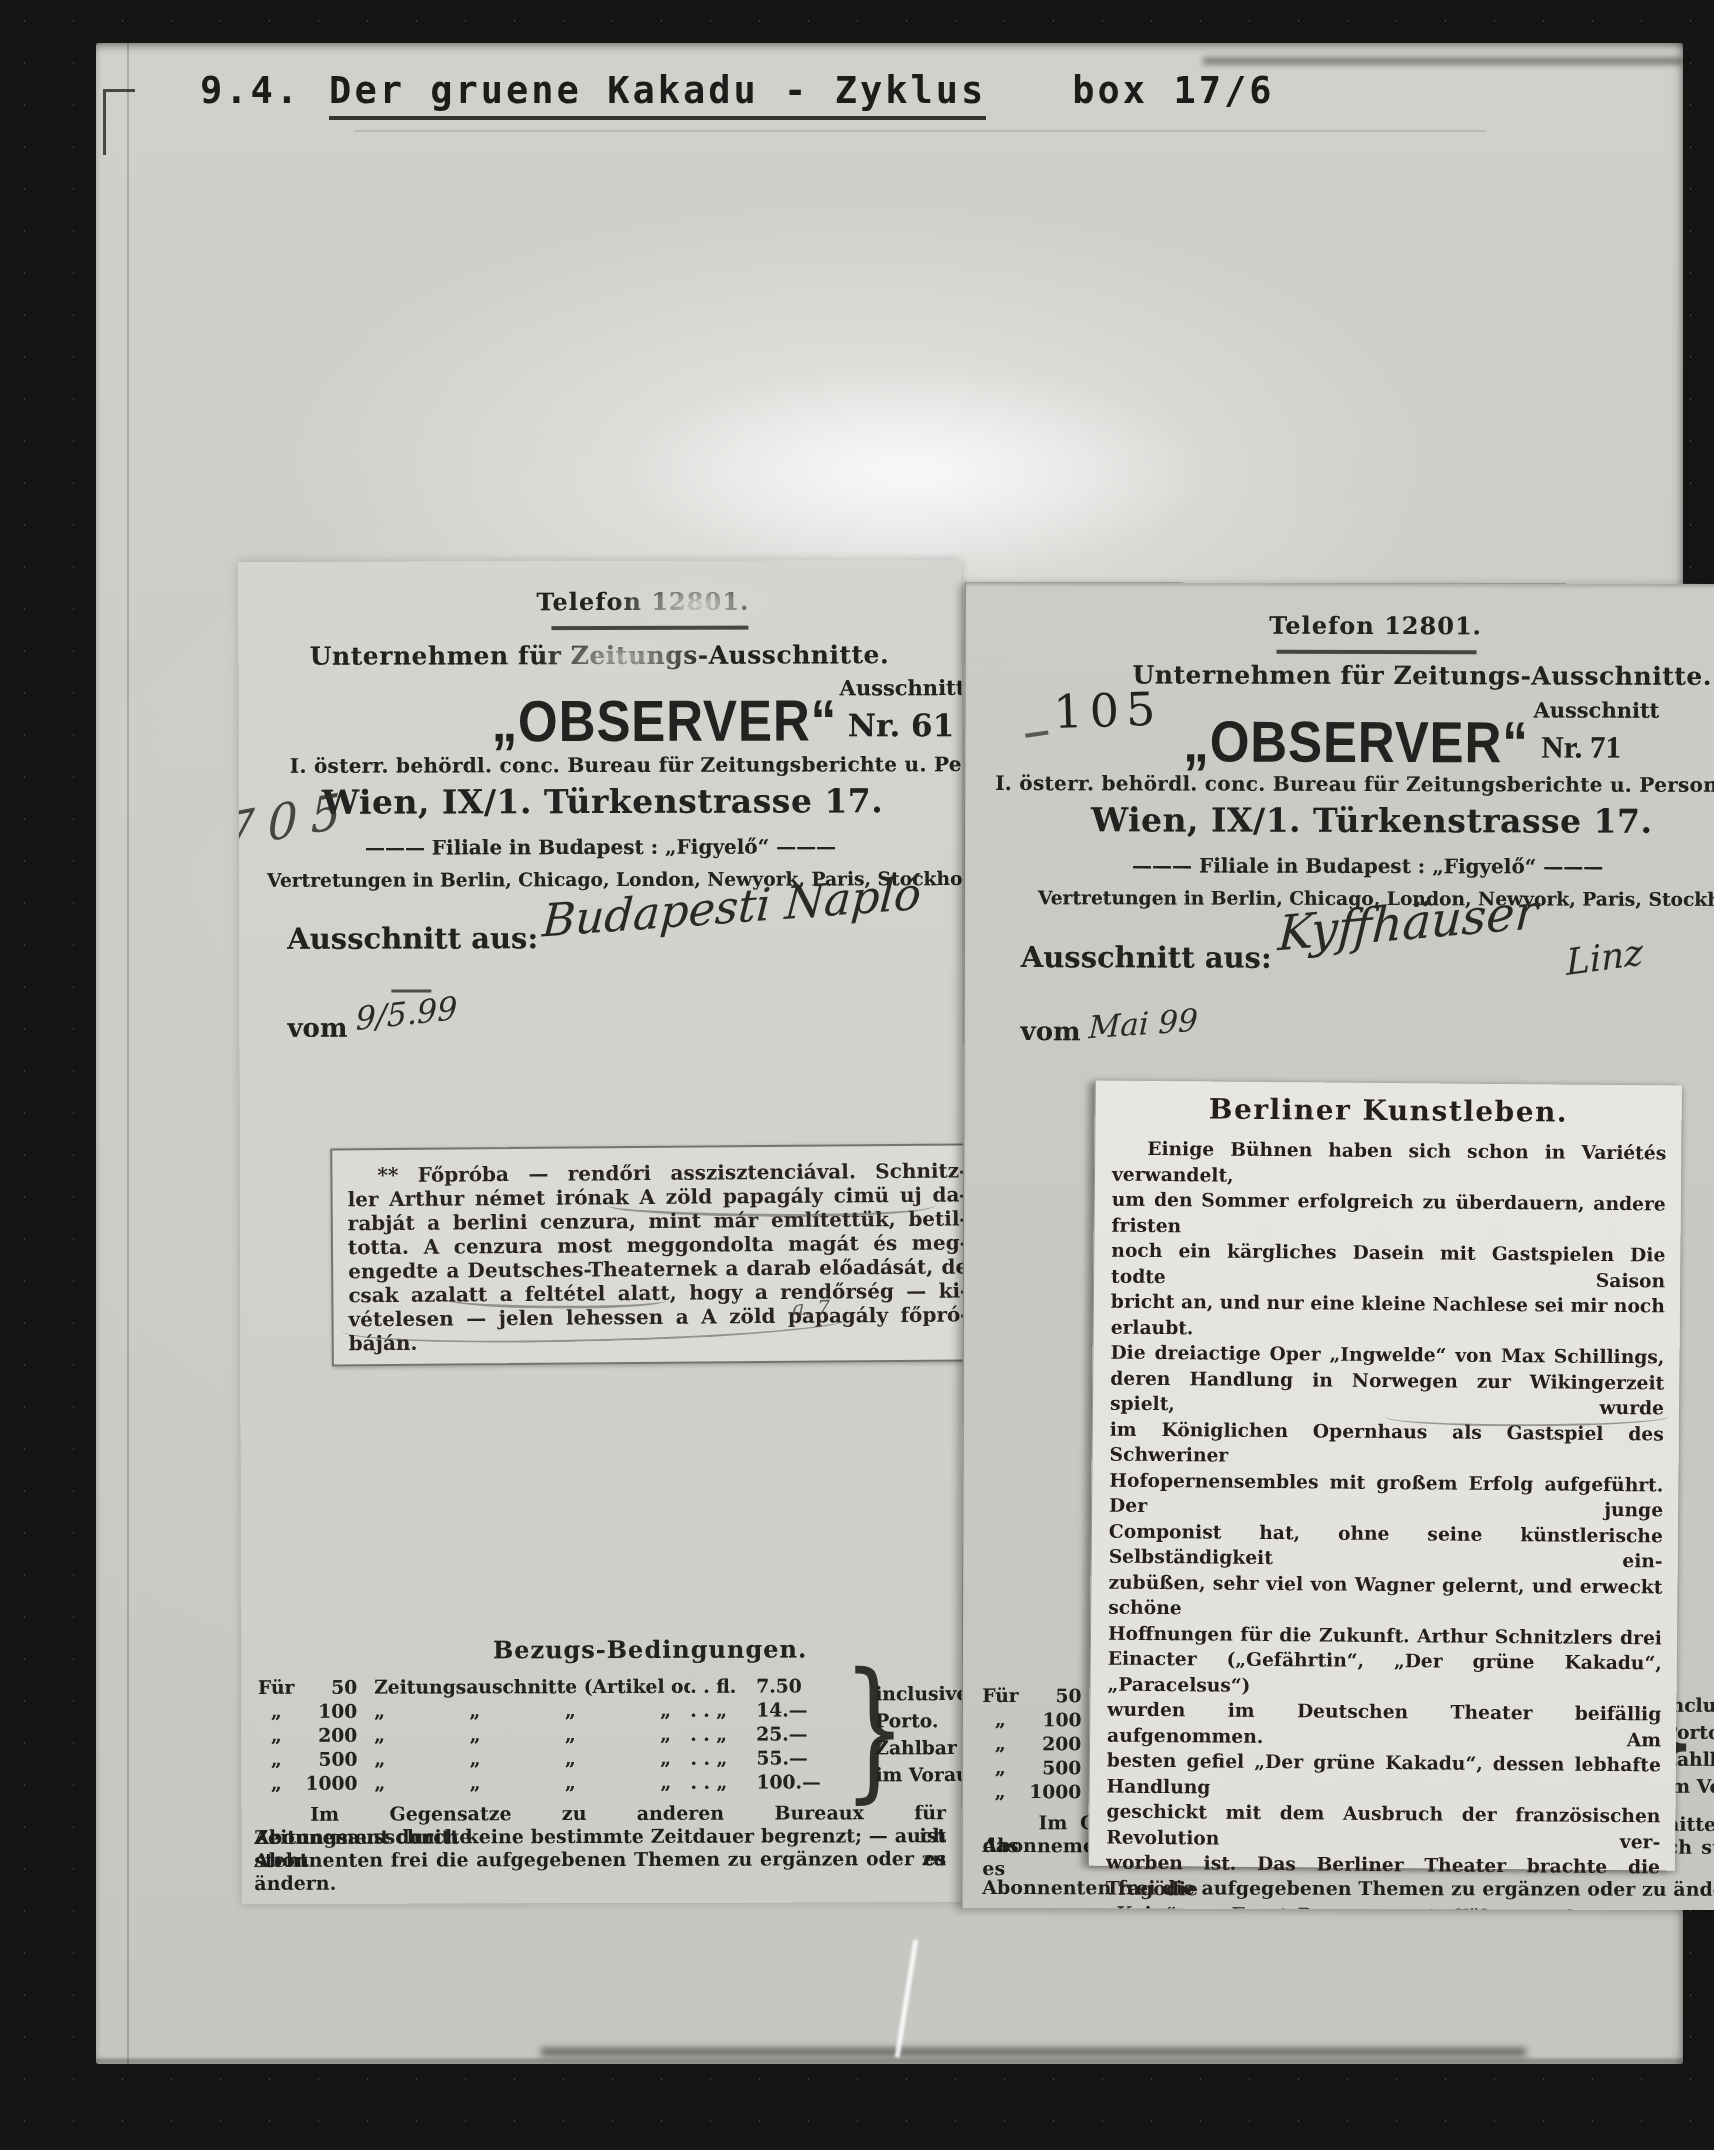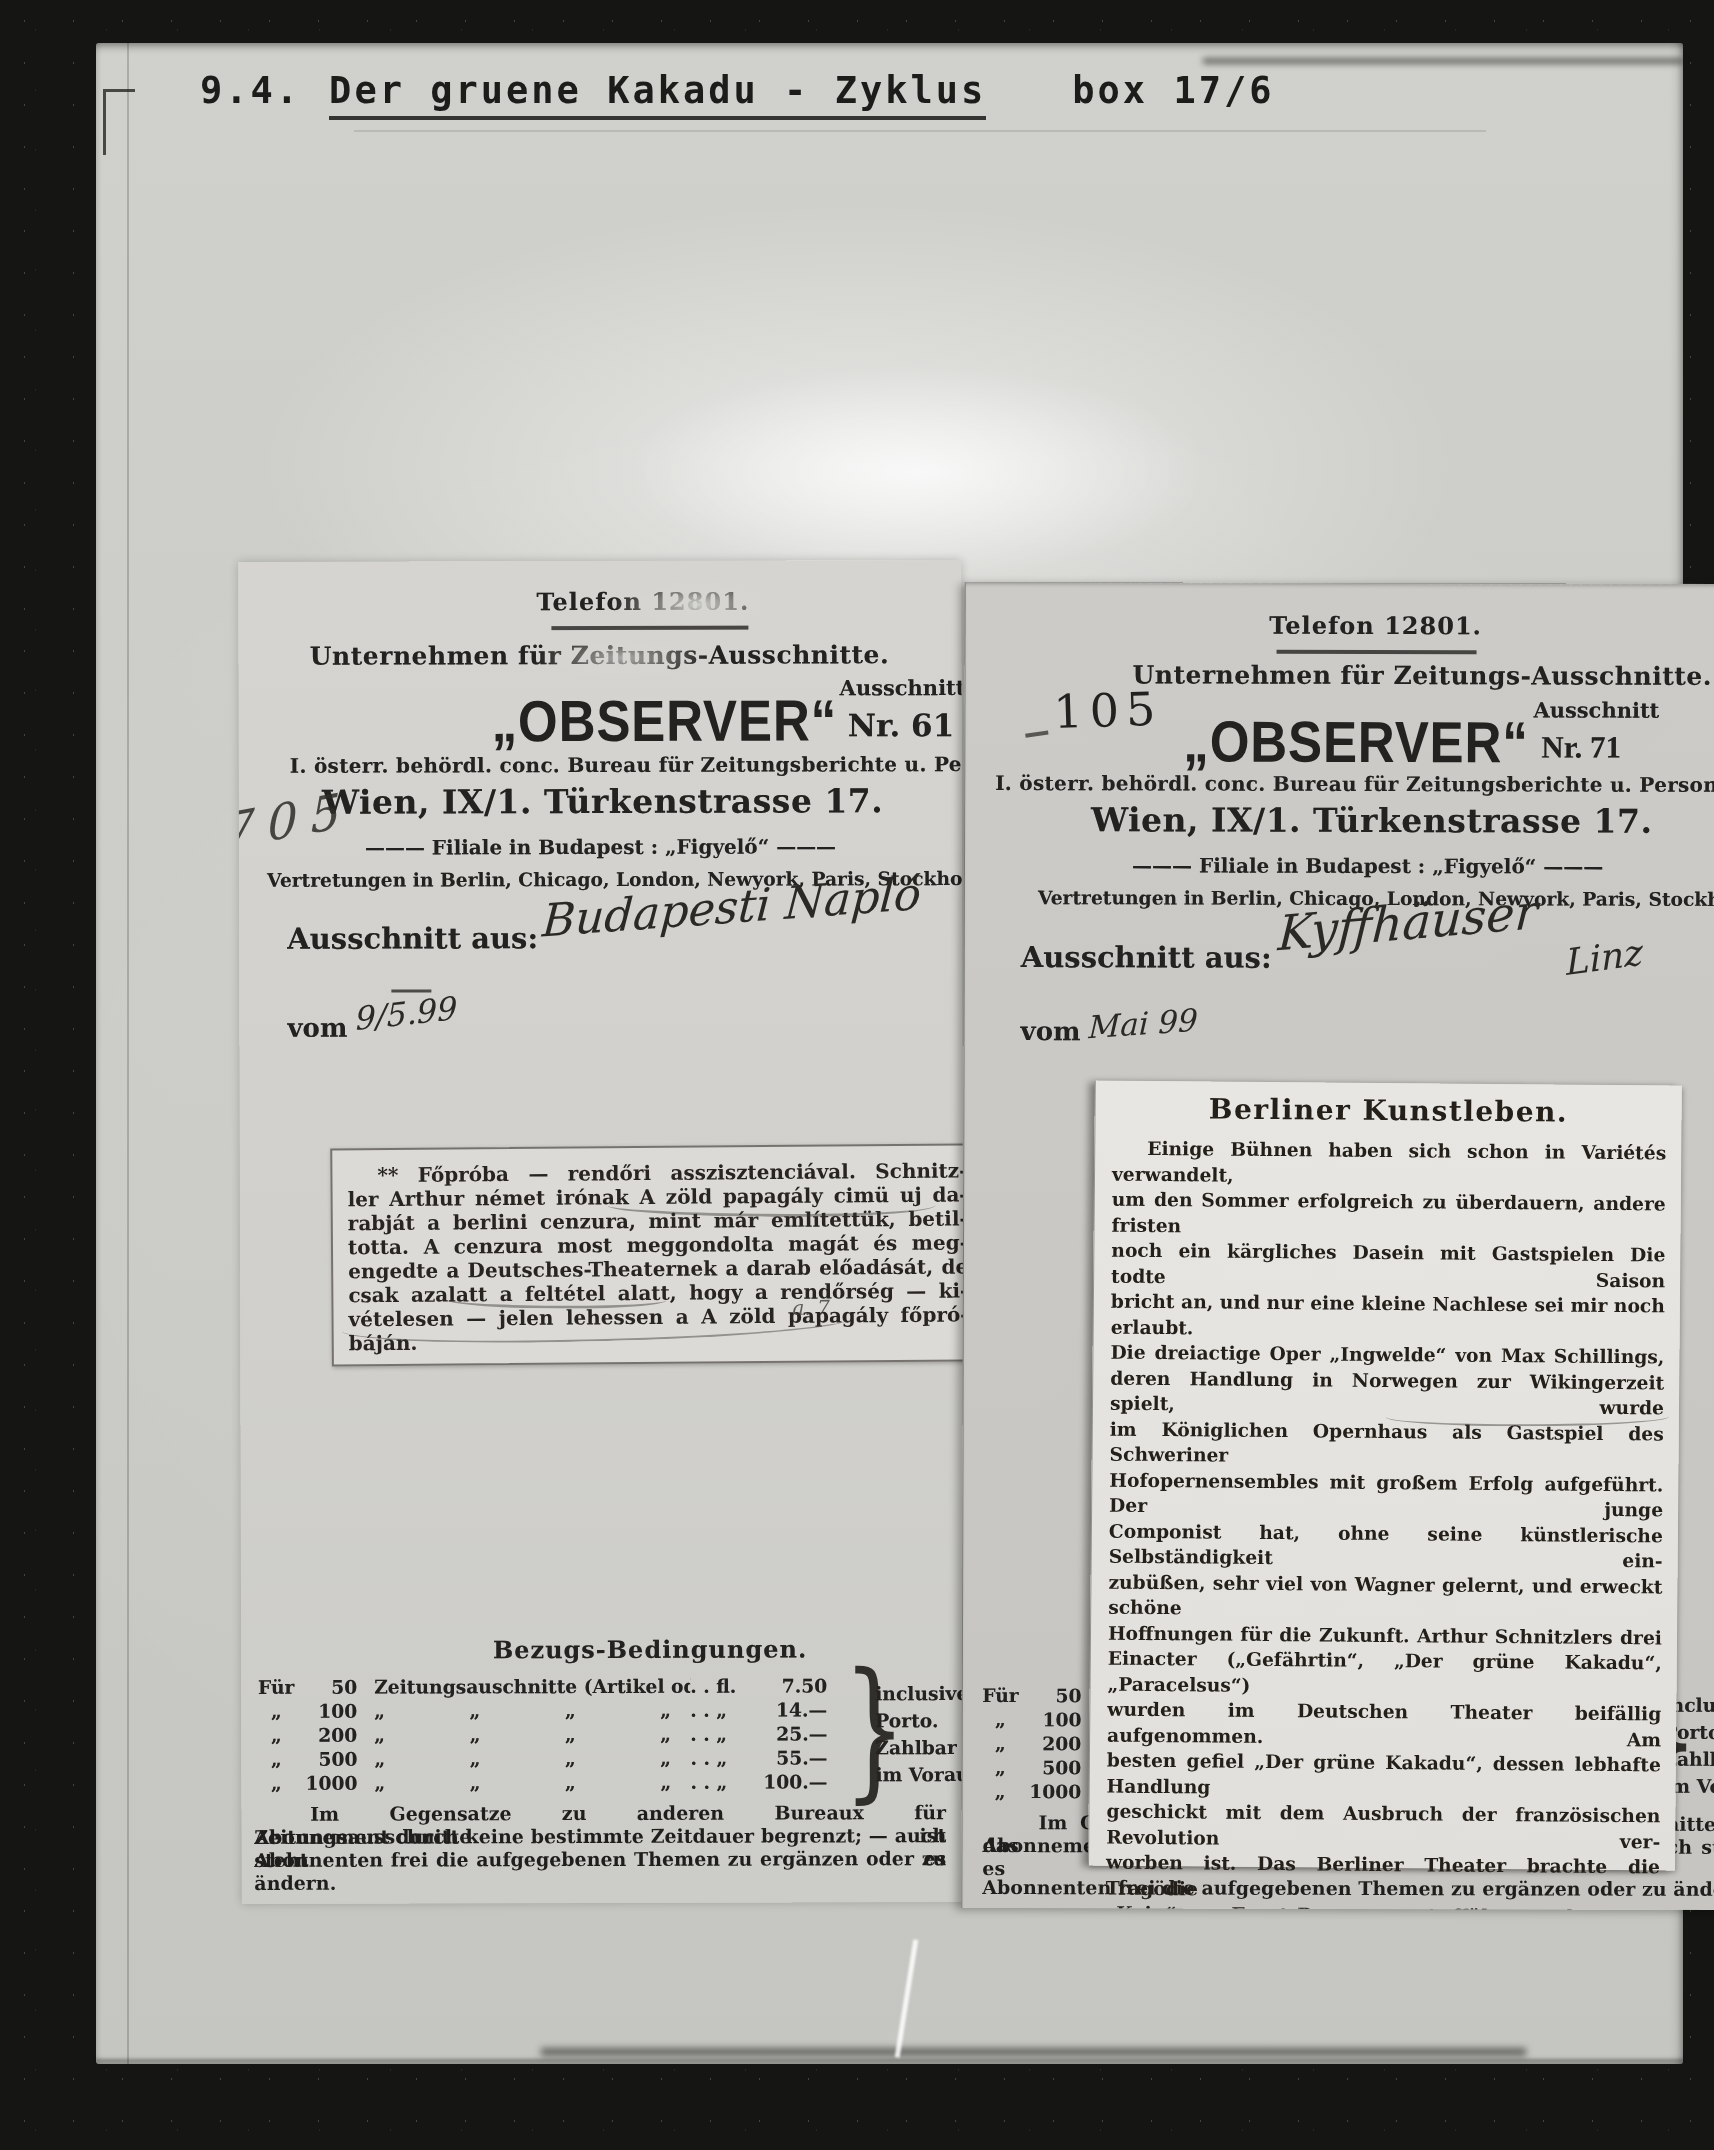--- a/index.html
+++ b/index.html
@@ -66,21 +66,21 @@
   
   .bezugs{position:absolute;}
   .bz-title{font-size:24px;font-weight:bold;letter-spacing:1px;text-align:center;}
   .bz-rows{position:absolute;font-size:18.7px;font-weight:bold;line-height:24px;}
   .bz-row{display:flex;}
   .bzc{display:block;}
   .bzc-pre{width:40px;text-align:center;}
   .bzc-qty{width:61px;text-align:right;}
   .bzc-desc{flex:1;padding-left:17px;white-space:pre;overflow:hidden;}
   .bzc-unit{width:66px;text-align:left;white-space:pre;}
-  .bzc-price{width:71px;text-align:right;}
+  .bzc-price{width:71px;}
   .bz-brace{position:absolute;font-size:152px;font-weight:200;line-height:129px;color:#312f2c;transform:scaleX(.65);}
   .bz-notes{position:absolute;font-size:18.7px;font-weight:bold;line-height:27px;white-space:nowrap;}
   .para-line{position:absolute;font-size:19px;font-weight:600;line-height:23px;text-align:justify;text-align-last:justify;}
   .para-line.first{text-indent:56px;}
   
   #clip-hu{left:91px;top:585px;width:654px;height:218px;transform:rotate(-.3deg);
     background:#dbdad6;border:2px solid rgba(50,46,42,.60);box-shadow:1px 1.5px 4px rgba(0,0,0,.25);
     padding:13px 15px;box-sizing:border-box;}
   .hu-lines div{font-size:20px;line-height:24px;font-weight:600;text-align:justify;text-align-last:justify;color:#282420;}
   .hu-lines div:first-child{text-indent:30px;font-weight:bold;}

